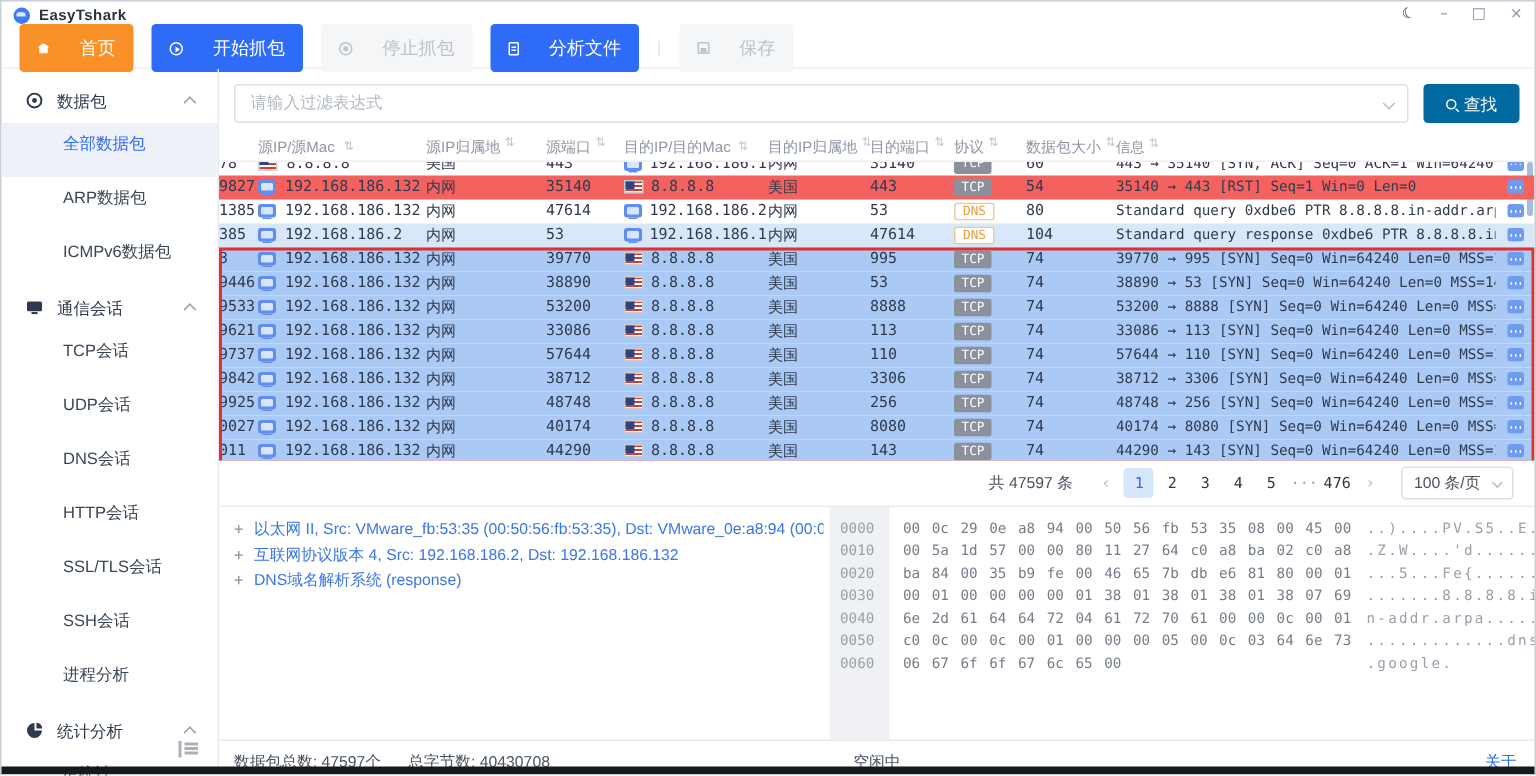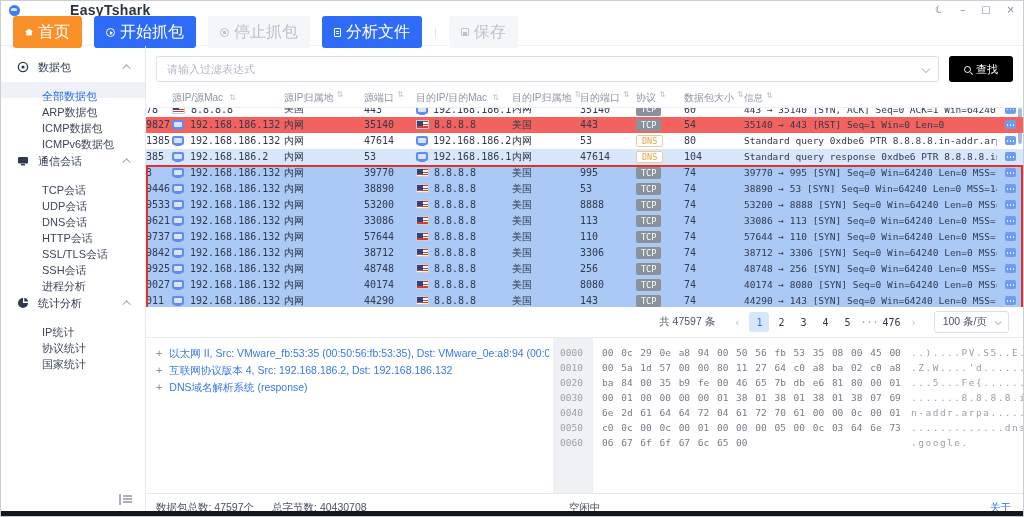--- a/index.html
+++ b/index.html
@@ -4,29 +4,29 @@
 <style>
   * { margin:0; padding:0; box-sizing:border-box; }
   html,body { width:1024px; height:517px; overflow:hidden; background:#fff;
     font-family:"Liberation Sans","DejaVu Sans",sans-serif; }
   .window { position:relative; width:1024px; height:517px; border:1px solid #c9ced6; background:#fff; }
 
   
   .titlebar { height:18px; display:flex; align-items:center; padding:0 8px; }
   .logo { width:11px; height:11px; border-radius:50%; background:#3f7bf5; position:relative; margin-right:6px; }
   .logo::after { content:""; position:absolute; left:2px; top:3px; width:6px; height:3px; border-radius:50% 50% 0 0; background:#dce9ff; }
-  .title { font-size:14px; color:#2c3340; font-weight:bold; letter-spacing:.3px;margin-left:44px; }
+  .title { font-size:10px; color:#2c3340; font-weight:bold; letter-spacing:.3px; }
   .winctrls { margin-left:auto; display:flex; align-items:center; gap:16px; }
   .moon { font-size:10px; color:#2c3850; line-height:1; transform:rotate(-18deg); cursor:pointer; }
   .wc { font-size:10px; color:#8b919c; line-height:1; cursor:pointer; font-family:"DejaVu Sans",sans-serif; }
 
   
   .toolbar { height:26px; display:flex; align-items:center; gap:12px; padding:0 12px; }
-  .tb { display:inline-flex; align-items:center; gap:5px; height:20px; padding:16px 12px; border:none; border-radius:3px;
-        font-size:16px; cursor:pointer; font-family:inherit; }
+  .tb { display:inline-flex; align-items:center; gap:20px; height:20px; padding:16px 12px; border:none; border-radius:3px;
+        font-size:12px; cursor:pointer; font-family:inherit; }
   .tb.orange { background:#fa9128; color:#fff; }
   .tb.blue { background:#2e6bf6; color:#fff; }
   .tb.disabled { background:#f5f6f8; color:#bdc2cb; cursor:default; }
   .tbsep { color:#e0e3e8; font-size:11px; }
   .tbi { display:inline-block; font-style:normal; font-size:9px; line-height:1; }
   .homei { width:8px; height:7px; background:currentColor; clip-path:polygon(50% 0,100% 45%,85% 45%,85% 100%,15% 100%,15% 45%,0 45%); color:#fff; }
   .playi { width:9px; height:9px; border:1px solid #fff; border-radius:50%; position:relative; }
   .playi::after { content:""; position:absolute; left:3px; top:2px; border-left:3px solid #fff; border-top:2px solid transparent; border-bottom:2px solid transparent; }
   .stopi { width:9px; height:9px; border:1px solid #bdc2cb; border-radius:50%; position:relative; }
   .stopi::after { content:""; position:absolute; left:2px; top:2px; width:3px; height:3px; background:#bdc2cb; }
@@ -38,37 +38,37 @@
   
   .content { display:flex; height:468px; border-top:1px solid #eef0f3; }
 
   
   .sidebar { width:145px; border-right:1px solid #e6e9ef; position:relative; flex:none; padding-top:6px; }
   .sec { }
   .sec-h { display:flex; align-items:center; height:30px; padding:0 14px 0 16px; cursor:pointer; }
   .sec-h svg { flex:none; margin-right:9px; }
   .sec-h .sl { font-size:11px; color:#2f3a4d; }
   .sec-h .chev { margin-left:auto; width:6px; height:6px; border-left:1px solid #9aa0ab; border-top:1px solid #9aa0ab; transform:rotate(45deg) translateY(2px); }
-  .sideitem { height:16px; line-height:28px; padding-left:41px; font-size:11px; color:#3c4656; cursor:pointer; white-space:nowrap; }
+  .sideitem { height:36px; line-height:28px; padding-left:41px; font-size:11px; color:#3c4656; cursor:pointer; white-space:nowrap; }
   .sideitem.active { background:#eef1f7; color:#2e6bf6; }
   .fold { position:absolute; right:13px; bottom:8px; width:13px; height:11px; cursor:pointer; }
   .fold::before { content:""; position:absolute; left:0; top:0; bottom:0; width:2px; background:#aab0ba; }
   .fold::after { content:""; position:absolute; left:4px; top:1px; width:9px; height:2px; background:#aab0ba; box-shadow:0 3px 0 #aab0ba,0 6px 0 #aab0ba; }
 
   
   .main { flex:1; display:flex; flex-direction:column; position:relative; min-width:0; }
   .vthumb { position:absolute; right:1px; top:62px; width:4px; height:36px; border-radius:2px; background:#a5bcde; }
 
   .filterbar { display:flex; align-items:center; gap:10px; margin:10px 10px 8px 10px; height:26px; }
   .finput { flex:1; position:relative; height:26px; }
   .finput input { width:100%; height:26px; border:1px solid #dcdfe6; border-radius:3px; padding:0 24px 0 10px;
     font-size:11px; color:#333; font-family:inherit; }
   .finput input::placeholder { color:#b4bac4; }
   .finput .dchev { position:absolute; right:10px; top:10px; width:6px; height:6px; border-right:1px solid #b4bac4; border-bottom:1px solid #b4bac4; transform:rotate(45deg); }
-  .searchbtn { flex:none; width:64px; height:26px; background:#000000; color:#fff; border:none; border-radius:3px;
+  .searchbtn { flex:none; width:64px; height:26px; background:#0369a1; color:#fff; border:none; border-radius:3px;
     font-size:11px; display:flex; align-items:center; justify-content:center; gap:5px; cursor:pointer; font-family:inherit; }
   .mag { width:7px; height:7px; border:1px solid #fff; border-radius:50%; position:relative; }
   .mag::after { content:""; position:absolute; right:-3px; bottom:-2px; width:3px; height:1px; background:#fff; transform:rotate(45deg); }
 
   
   .thead { display:flex; align-items:center; height:18px; border-bottom:1px solid #ebeef5; font-size:10px; color:#8e95a3; }
   .thead .c { display:flex; gap:3px; }
   .sort { display:inline-block; font-size:8px; color:#c0c4cc; line-height:1; font-family:"DejaVu Sans",sans-serif; }
   .tbody { position:relative; height:201px; overflow:hidden; }
   .row { display:flex; align-items:center; height:16px; font-size:10px; color:#2f3a4d; cursor:pointer; }
@@ -189,21 +189,20 @@
               <circle cx="6" cy="6" r="4.6" fill="none" stroke="#2f3a4d" stroke-width="1.3"></circle>
               <circle cx="6" cy="6" r="1.6" fill="#2f3a4d"></circle>
             </svg>
           <span class="sl">数据包</span>
           <span class="chev"></span>
         </div>
         <div>
 
         <div class="sideitem active"><span>全部数据包</span></div>
             <div class="sideitem"><span>ARP数据包</span></div>
-            <div class="sideitem"><span>ICMP数据包</span></div>
             <div class="sideitem"><span>ICMPv6数据包</span></div>
           </div>
       </div>
       <div class="sec">
         <div class="sec-h">
           <svg width="12" height="12" viewBox="0 0 12 12">
               <rect x="1" y="2" width="10" height="6.5" rx="1" fill="#2f3a4d"></rect>
               <rect x="4" y="9" width="4" height="1.4" fill="#2f3a4d"></rect>
             </svg>
           <span class="sl">通信会话</span>

